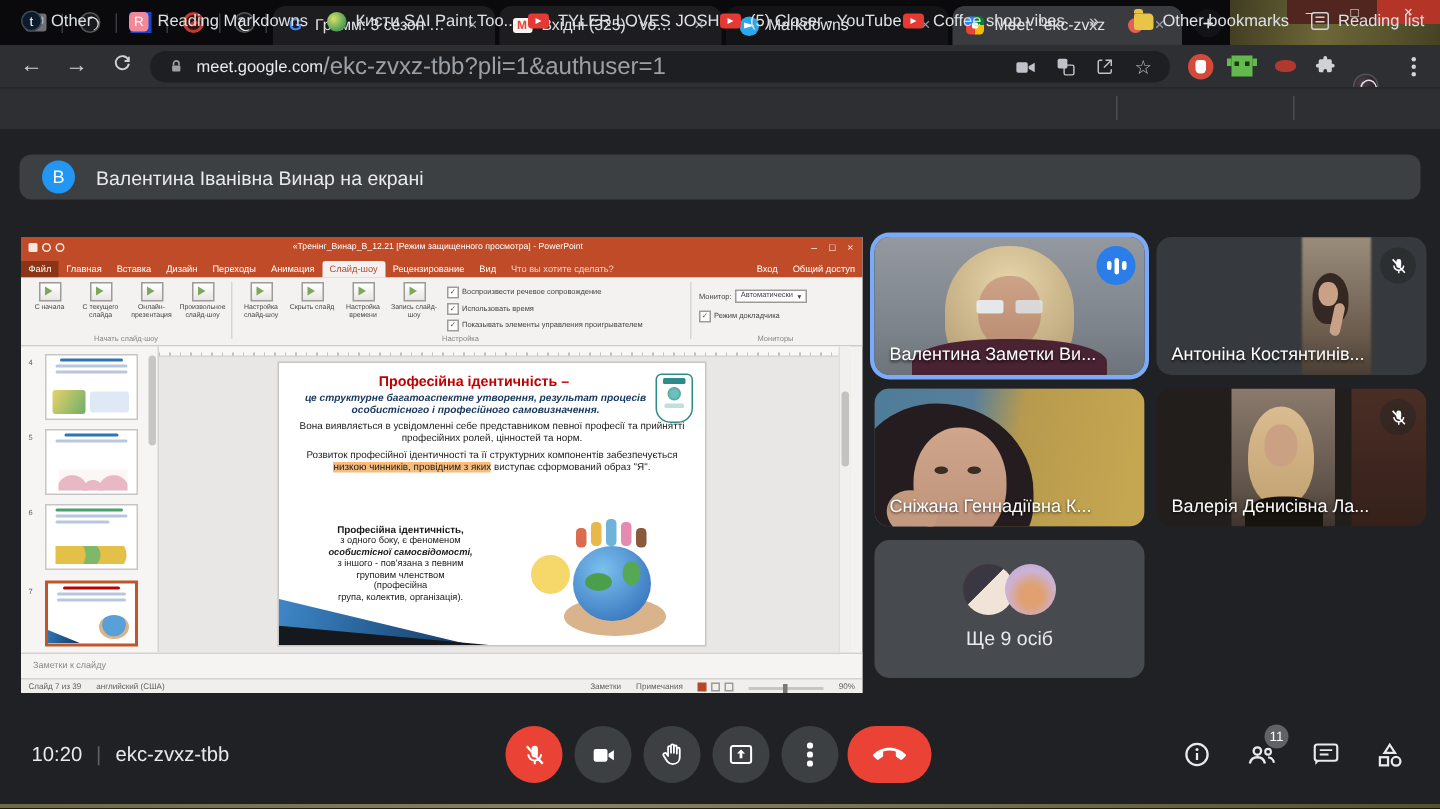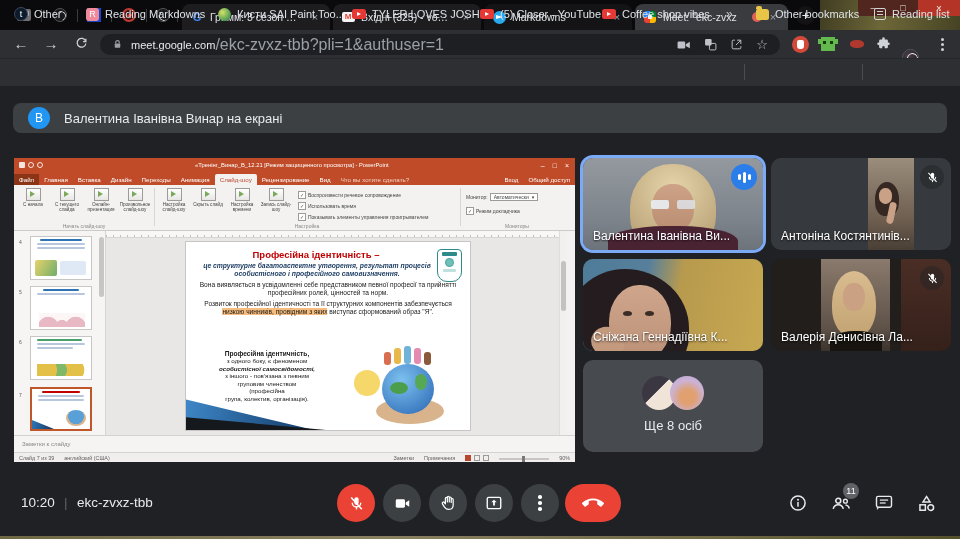--- a/index.html
+++ b/index.html
@@ -466,21 +466,21 @@
     <div style="position:absolute;left:50%;top:6px;transform:translateX(-50%);width:86px;height:90px;border-radius:48% 48% 42% 42%;background:radial-gradient(circle at 50% 28%,#e6d5ab,#c2ab80 65%,#a8906a);"></div>
     <div style="position:absolute;left:50%;top:26px;transform:translateX(-50%);width:42px;height:48px;border-radius:46%;background:linear-gradient(#cda286,#b98d72);"></div>
     <div style="position:absolute;left:calc(50% - 22px);top:42px;width:18px;height:9px;border-radius:2px;background:rgba(235,244,252,.85);"></div>
     <div style="position:absolute;left:calc(50% + 4px);top:42px;width:18px;height:9px;border-radius:2px;background:rgba(225,236,248,.75);"></div>
     <div style="position:absolute;left:50%;bottom:-10px;transform:translateX(-50%);width:130px;height:34px;border-radius:45% 45% 0 0;background:#4a2333;"></div>
     <div class="badge speak">
       <div class="sbar" style="height:6px;"></div>
         <div class="sbar" style="height:11px;"></div>
         <div class="sbar" style="height:6px;"></div>
     </div>
-    <div class="tile-label">Валентина Іванівна Ви...</div>
+    <div class="tile-label">Валентина Заметки Ви...</div>
   </div>
 
   <div class="tile" style="left:771px;top:158px;background:#36393d;">
     <div style="position:absolute;left:54%;top:0;width:46px;height:100%;background:linear-gradient(180deg,#9b8d7c,#6b5c4e 70%,#4a3f35);filter:blur(.6px);"></div>
     <div style="position:absolute;left:58%;top:24px;width:24px;height:34px;border-radius:50% 50% 40% 40%;background:#352823;"></div>
     <div style="position:absolute;left:60%;top:30px;width:13px;height:16px;border-radius:46%;background:#c9a186;"></div>
     <div style="position:absolute;left:65%;top:44px;width:7px;height:22px;border-radius:4px;background:#c9a186;transform:rotate(12deg);"></div>
     <div class="badge">
       <svg width="13" height="13" viewBox="0 0 24 24">
           <rect x="9" y="3" width="6" height="11" rx="3" fill="#fff"></rect>
@@ -517,21 +517,21 @@
         </svg>
     </div>
     <div class="tile-label">Валерія Денисівна Ла...</div>
   </div>
 
   <div class="tile" style="left:583px;top:360px;background:#474a4f;">
     <div style="position:absolute;left:50%;top:16px;transform:translateX(-50%);display:flex;">
       <div style="width:34px;height:34px;border-radius:50%;background:linear-gradient(135deg,#3a3642 44%,#f0e4d8 45%);"></div>
       <div style="width:34px;height:34px;border-radius:50%;margin-left:-6px;background:radial-gradient(circle at 52% 62%,#e0a070 26%,#cbb3d8 62%,#b9a3c9);"></div>
     </div>
-    <div style="position:absolute;left:0;right:0;top:58px;text-align:center;font-size:13px;color:#e8eaed;">Ще 8 осіб</div>
+    <div style="position:absolute;left:0;right:0;top:58px;text-align:center;font-size:13px;color:#e8eaed;">Ще 9 осіб</div>
   </div>
 
 
   <div class="footer-text" style="left:21px;text-align:center;">10:20</div>
   <div class="footer-text" style="left:64px;color:#5f6368;">|</div>
   <div class="footer-text" style="left:77px;">ekc-zvxz-tbb</div>
 
   <div class="cbtn" style="left:337px;background:#ea4335;">
     <svg width="17" height="17" viewBox="0 0 24 24">
         <rect x="9" y="3" width="6" height="11" rx="3" fill="#fff"></rect>

